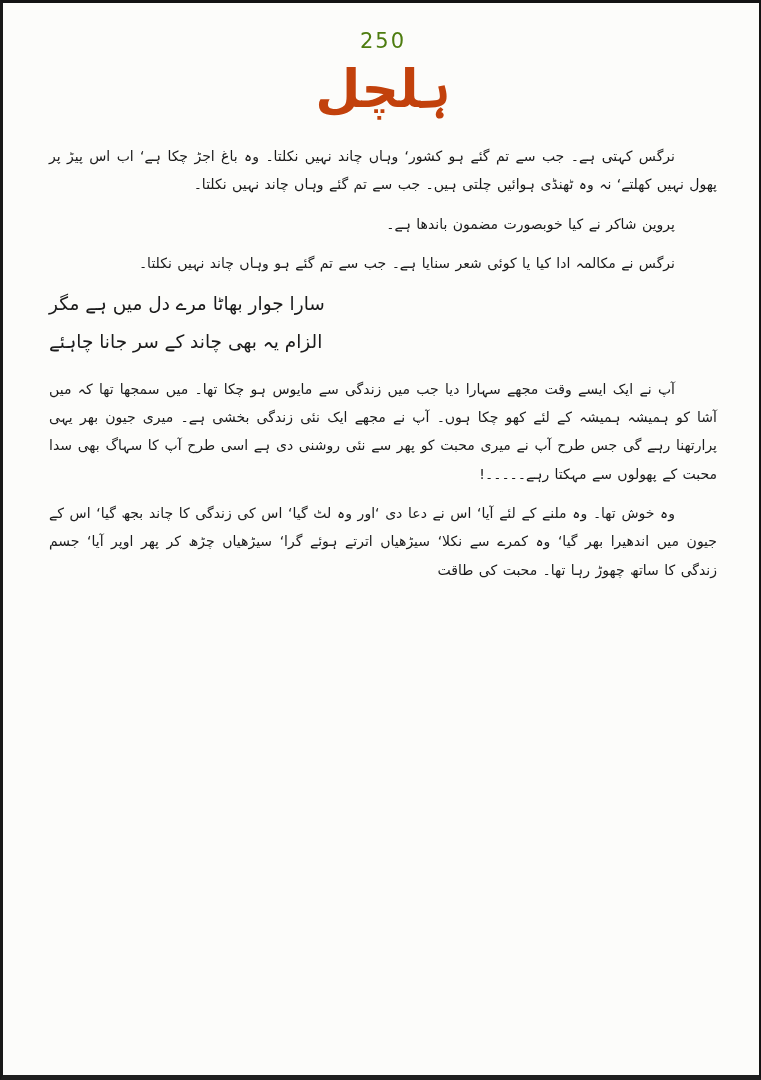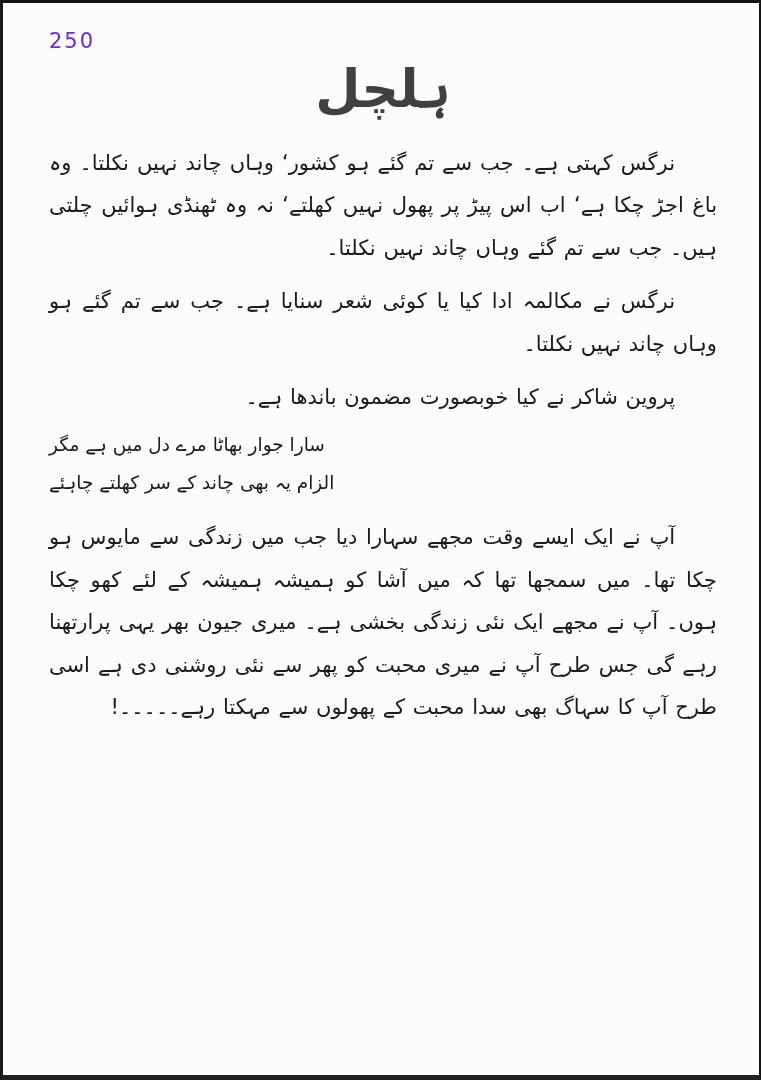--- a/index.html
+++ b/index.html
@@ -21,36 +21,36 @@
     overflow: hidden;
     font-family: "DejaVu Sans", "Liberation Sans", sans-serif;
     color: #1b1b1b;
   }
   .page-inner {
     padding: 26px 42px 8px 46px;
     direction: rtl;
   }
   .page-number {
     direction: ltr;
-    text-align: left;
+    text-align: center;
     font-size: 21px;
     letter-spacing: 2px;
-    color: #6d28d9;
+    color: #4d7c0f;
     margin: 0 0 4px 0;
   }
   .book-title {
     text-align: center;
     font-size: 52px;
     font-weight: bold;
     line-height: 1.25;
     margin: 0 0 20px 0;
-    color: #404040;
+    color: #c2410c;
   }
   .para {
-    font-size: 21px;
+    font-size: 14px;
     line-height: 2.02;
     text-align: justify;
     text-align-last: right;
     margin: 11px 0 7px 0;
     text-indent: 42px;
     word-spacing: 1px;
   }
   .couplet {
     margin: 8px 0 14px 0;
     padding-right: 170px;
@@ -64,22 +64,23 @@
 </style>
 </head>
 <body>
 
 <div class="scan-page">
   <div class="page-inner">
     <div class="page-number">250</div>
     <div class="book-title">ہلچل</div>
     <div>
         <p class="para">نرگس کہتی ہے۔ جب سے تم گئے ہو کشور‘ وہاں چاند نہیں نکلتا۔ وہ باغ اجڑ چکا ہے‘ اب اس پیڑ پر پھول نہیں کھلتے‘ نہ وہ ٹھنڈی ہوائیں چلتی ہیں۔ جب سے تم گئے وہاں چاند نہیں نکلتا۔</p>
+        <p class="para">پروین شاکر نے کیا خوبصورت مضمون باندھا ہے۔</p>
         <p class="para">نرگس نے مکالمہ ادا کیا یا کوئی شعر سنایا ہے۔ جب سے تم گئے ہو وہاں چاند نہیں نکلتا۔</p>
-        <p class="para">پروین شاکر نے کیا خوبصورت مضمون باندھا ہے۔</p>
         <div class="couplet">
           <div class="couplet-line">سارا جوار بھاٹا مرے دل میں ہے مگر</div>
-          <div class="couplet-line">الزام یہ بھی چاند کے سر کھلتے چاہئے</div>
+          <div class="couplet-line">الزام یہ بھی چاند کے سر جانا چاہئے</div>
         </div>
         <p class="para">آپ نے ایک ایسے وقت مجھے سہارا دیا جب میں زندگی سے مایوس ہو چکا تھا۔ میں سمجھا تھا کہ میں آشا کو ہمیشہ ہمیشہ کے لئے کھو چکا ہوں۔ آپ نے مجھے ایک نئی زندگی بخشی ہے۔ میری جیون بھر یہی پرارتھنا رہے گی جس طرح آپ نے میری محبت کو پھر سے نئی روشنی دی ہے اسی طرح آپ کا سہاگ بھی سدا محبت کے پھولوں سے مہکتا رہے۔۔۔۔۔!</p>
+        <p class="para">وہ خوش تھا۔ وہ ملنے کے لئے آیا‘ اس نے دعا دی ‘اور وہ لٹ گیا‘ اس کی زندگی کا چاند بجھ گیا‘ اس کے جیون میں اندھیرا بھر گیا‘ وہ کمرے سے نکلا‘ سیڑھیاں اترتے ہوئے گرا‘ سیڑھیاں چڑھ کر پھر اوپر آیا‘ جسم زندگی کا ساتھ چھوڑ رہا تھا۔ محبت کی طاقت</p>
       </div>
   </div>
 </div>
 
 </body></html>

